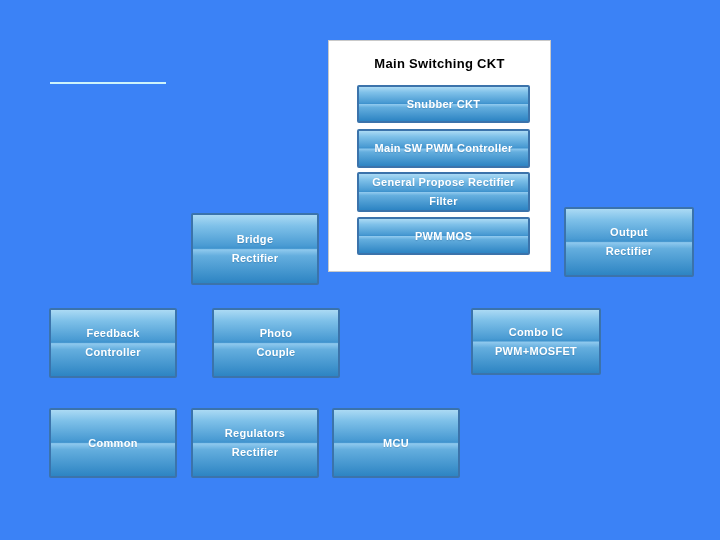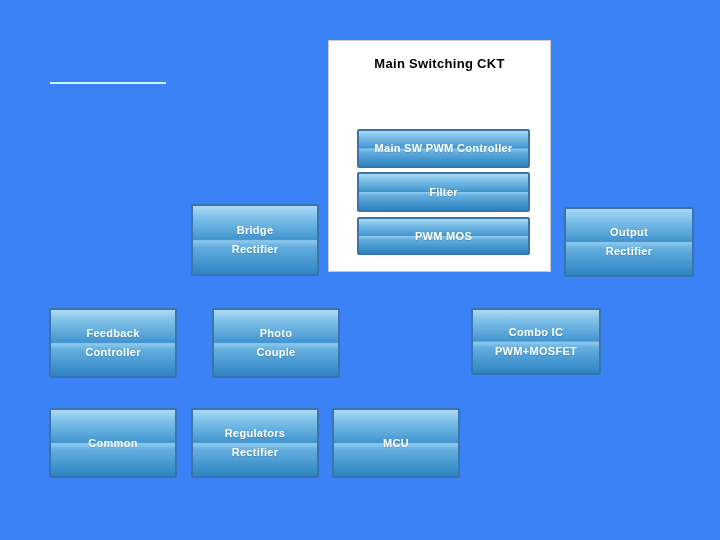--- a/index.html
+++ b/index.html
@@ -27,21 +27,21 @@
   .container-title {
     padding-top:15px; text-align:center;
     font-size:13px; font-weight:bold; color:#000000; letter-spacing:0.3px;
   }
   .ghost-line {
     position:absolute; left:50px; top:82px; width:116px; height:2px;
     background:#cdf3fb;
   }
   
   #emi-filter            { left:49px;  top:207px; width:128px; height:72px; }
-  #bridge-rectifier      { left:191px; top:204px; width:128px; height:72px;text-align:center; }
+  #bridge-rectifier      { left:191px; top:213px; width:128px; height:72px;text-align:center; }
   #output-rectifier      { left:564px; top:207px; width:130px; height:70px; }
   #snubber-ckt           { left:357px; top:85px;  width:173px; height:38px; }
   #main-sw-pwm-controller{ left:357px; top:129px; width:173px; height:39px; }
   #general-propose-rectifier-diode { left:357px; top:172px; width:173px; height:40px; }
   #pwm-mos               { left:357px; top:217px; width:173px; height:38px; }
   #feedback-controller   { left:49px;  top:308px; width:128px; height:70px; }
   #photo-couple          { left:191px; top:308px; width:128px; height:70px;margin-left:21px; }
   #dcdc-switching-regulators { left:332px; top:307px; width:126px; height:72px; line-height:18px; }
   #combo-ic-pwm-mosfet   { left:471px; top:308px; width:130px; height:67px; }
   #common                { left:49px;  top:408px; width:128px; height:70px; }
@@ -52,26 +52,30 @@
 <body>
 
 <div class="stage">
 
   <div class="ghost-line"></div>
 
   <div class="container-box">
     <div class="container-title">Main Switching CKT</div>
   </div>
 
+  <div class="block" id="snubber-ckt">
+    <span class="line">Snubber CKT</span>
+  </div>
 
   <div class="block" id="main-sw-pwm-controller">
     <span class="line">Main SW PWM Controller</span>
   </div>
 
   <div class="block" id="general-propose-rectifier-diode">
+    <span class="line">General Propose Rectifier</span>
     <span class="line">Filter</span>
   </div>
 
   <div class="block" id="pwm-mos">
     <span class="line">PWM MOS</span>
   </div>
 
 
   <div class="block" id="bridge-rectifier">
     <span class="line">Bridge</span>

